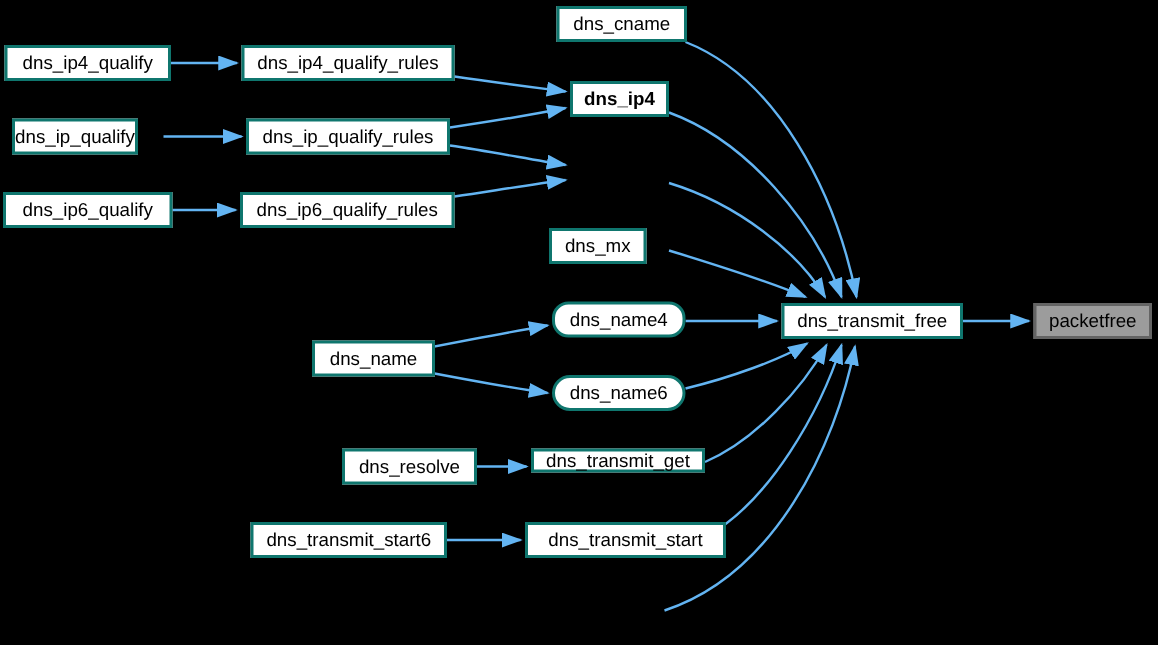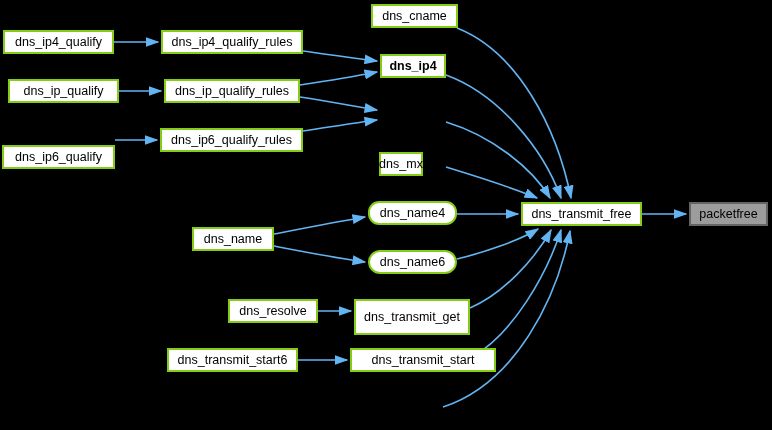--- a/index.html
+++ b/index.html
@@ -16,21 +16,21 @@
   }
   #graph svg {
     position: absolute;
     left: 0;
     top: 0;
   }
   .node {
     position: absolute;
     box-sizing: border-box;
     background: #ffffff;
-    border: 2px solid #84cc16;
+    border: 2px solid #0f766e;
     color: #000000;
     font-size: 12.5px;
     line-height: 1;
     display: flex;
     align-items: center;
     justify-content: center;
     white-space: nowrap;
     cursor: pointer;
   }
   .node.highlight {
@@ -64,30 +64,30 @@
       <path d="M470,308 C503,294 535,259 551,230" fill="none" stroke="#63b4f2" stroke-width="1.6" marker-end="url(#ah)"></path>
       <path d="M472,357 C513,334 547,274 561,230" fill="none" stroke="#63b4f2" stroke-width="1.6" marker-end="url(#ah)"></path>
       <path d="M443,407 C516,383 557,298 570,231" fill="none" stroke="#63b4f2" stroke-width="1.6" marker-end="url(#ah)"></path>
       <path d="M274,234 C300,229 336,222 365,217" fill="none" stroke="#63b4f2" stroke-width="1.6" marker-end="url(#ah)"></path>
       <path d="M274,246 C300,251 336,258 365,262" fill="none" stroke="#63b4f2" stroke-width="1.6" marker-end="url(#ah)"></path>
       <path d="M278,311 L351,311" fill="none" stroke="#63b4f2" stroke-width="1.6" marker-end="url(#ah)"></path>
       <path d="M298,360 L347,360" fill="none" stroke="#63b4f2" stroke-width="1.6" marker-end="url(#ah)"></path>
       <path d="M642,214 L686,214" fill="none" stroke="#63b4f2" stroke-width="1.6" marker-end="url(#ah)"></path>
     </svg>
     <div class="node" style="left: 3px; top: 30px; width: 111px; height: 24px;">dns_ip4_qualify</div>
-    <div class="node" style="left: 8px; top: 79px; width: 111px; height: 24px; text-align: center;">dns_ip_qualify</div>
-    <div class="node" style="left: 2px; top: 128px; width: 113px; height: 24px; margin-top: 17px;">dns_ip6_qualify</div>
+    <div class="node" style="left: 8px; top: 79px; width: 84px; height: 24px; text-align: center;">dns_ip_qualify</div>
+    <div class="node" style="left: 2px; top: 128px; width: 113px; height: 24px;">dns_ip6_qualify</div>
     <div class="node" style="left: 161px; top: 30px; width: 142px; height: 24px;">dns_ip4_qualify_rules</div>
     <div class="node" style="left: 164px; top: 79px; width: 136px; height: 24px;">dns_ip_qualify_rules</div>
     <div class="node" style="left: 160px; top: 128px; width: 143px; height: 24px;">dns_ip6_qualify_rules</div>
     <div class="node" style="left: 371px; top: 4px; width: 87px; height: 24px;">dns_cname</div>
     <div class="node" style="left: 380px; top: 54px; width: 66px; height: 24px; font-weight: bold;">dns_ip4</div>
-    <div class="node" style="left: 379px; top: 152px; width: 44px; height: 24px; text-align: right;">dns_mx</div>
+    <div class="node" style="left: 366px; top: 152px; width: 65px; height: 24px; text-align: right;">dns_mx</div>
     <div class="node" style="left: 368px; top: 201px; width: 89px; height: 24px; border-radius: 11px;">dns_name4</div>
     <div class="node" style="left: 368px; top: 250px; width: 89px; height: 24px; border-radius: 12px;">dns_name6</div>
-    <div class="node" style="left: 192px; top: 227px; width: 82px; height: 24px;">dns_name</div>
+    <div class="node" style="left: 208px; top: 227px; width: 82px; height: 24px;">dns_name</div>
     <div class="node" style="left: 188px; top: 299px; width: 90px; height: 24px; margin-left: 40px;">dns_resolve</div>
-    <div class="node" style="left: 354px; top: 299px; width: 116px; height: 36px;">dns_transmit_get</div>
+    <div class="node" style="left: 354px; top: 299px; width: 116px; height: 16px;">dns_transmit_get</div>
     <div class="node" style="left: 167px; top: 348px; width: 131px; height: 24px;">dns_transmit_start6</div>
-    <div class="node" style="left: 350px; top: 348px; width: 146px; height: 24px;">dns_transmit_start</div>
+    <div class="node" style="left: 350px; top: 348px; width: 134px; height: 24px;">dns_transmit_start</div>
     <div class="node" style="left: 521px; top: 202px; width: 121px; height: 24px;">dns_transmit_free</div>
     <div class="node highlight" style="left: 689px; top: 202px; width: 79px; height: 24px;">packetfree</div>
   </div>
 
 </body></html>

